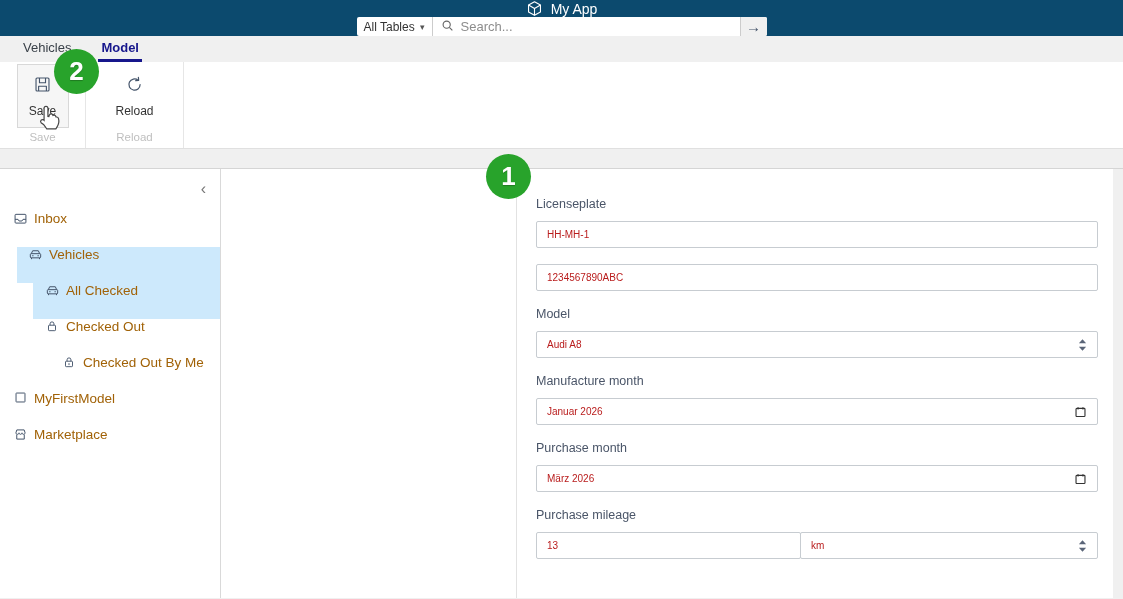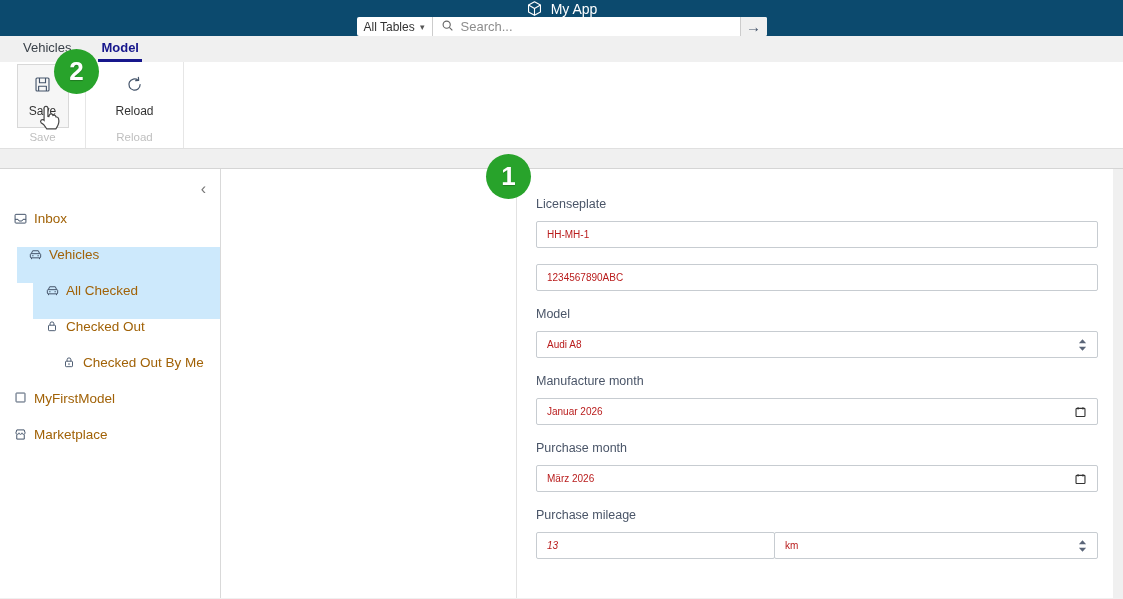--- a/index.html
+++ b/index.html
@@ -50,21 +50,21 @@
   .content { flex:1; background:#fff; display:flex; }
   .form-spacer { width:296px; border-right:1px solid #e2e2e2; }
   .form-area { flex:1; padding:0 15px 0 19px; }
   .field { margin-top:16px; }
   .field:first-child { margin-top:28px; }
   .field-label { font-size:12.5px; color:#4a5568; margin-bottom:10px; }
   .ctl { height:27px; border:1px solid #c7ccd1; border-radius:2px; background:#fff; font-size:10px; color:#b91c1c; display:flex; align-items:center; padding:0 10px; position:relative; width:100%; }
   input.ctl { outline:none; font-family:"Liberation Sans", sans-serif; }
   .ctl .ctl-icon { position:absolute; right:10px; top:50%; transform:translateY(-50%); display:flex; }
   .dual { display:flex; }
-  .dual .num { width:239px; flex:none;font-style:italic; }
+  .dual .num { width:265px; flex:none; }
   .dual .unit { flex:1; margin-left:-1px; }
 
   .right-strip { width:10px; background:#f0f0f0; }
 
   
   .annot { position:absolute; width:45px; height:45px; border-radius:50%; background:#28a32b; color:#fff; font-size:26px; font-weight:bold; display:flex; align-items:center; justify-content:center; z-index:50; text-shadow:0 1px 1px rgba(0,0,0,.25); }
   .annot-1 { left:486px; top:154px; }
   .annot-2 { left:54px; top:49px; }
   .cursor { position:absolute; left:36px; top:104px; z-index:60; }
 </style>

